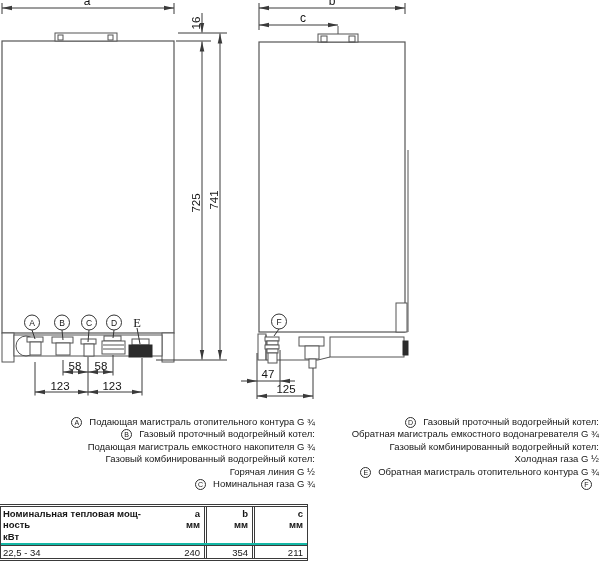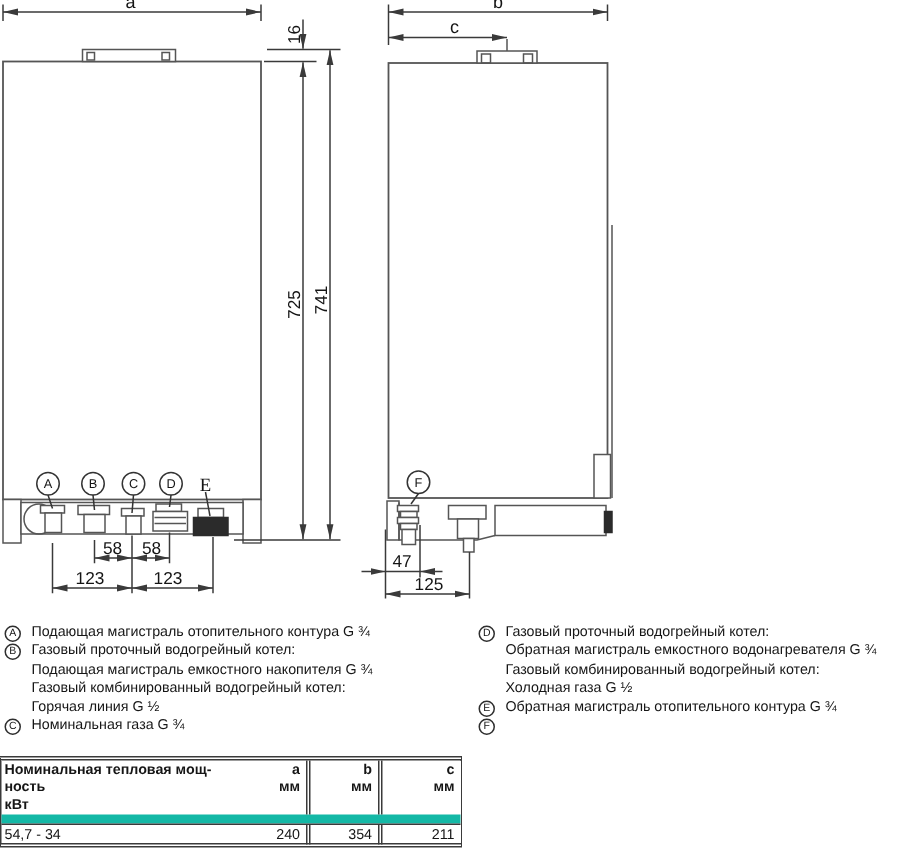--- a/index.html
+++ b/index.html
@@ -12,36 +12,36 @@
   svg text{font-family:"Liberation Sans",sans-serif;fill:#141414;}
   .dimnum{font-size:11.5px;}
   .dimletter{font-size:12px;}
   .calloutletter{font-size:8.5px;}
   .serifE{font-family:"Liberation Serif",serif;font-size:12.5px;}
 
   
   .legend-col{position:absolute;top:416px;}
   #legend-left{left:3px;width:312px;}
   #legend-right{left:319px;width:280px;}
-  .lg-line{display:flex;align-items:flex-start;height:12.4px;font-size:9.5px;line-height:12.2px;white-space:nowrap;}
+  .lg-line{display:flex;align-items:flex-start;height:12.4px;font-size:9.5px;line-height:12.2px;white-space:nowrap;justify-content:flex-end;}
   .lg-icon{flex:0 0 11px;width:11px;height:11px;border:1px solid #2e2e2e;border-radius:50%;
     font-size:7px;line-height:9px;text-align:center;box-sizing:border-box;margin:1px 7px 0 0;}
   .lg-spacer{flex:0 0 18px;}
 
   
   .spec-table{
     position:absolute;left:0;top:504px;width:308px;box-sizing:border-box;
     border-top:3px double #3a3a3a;border-bottom:3px double #3a3a3a;
     border-left:1px solid #3a3a3a;border-right:1px solid #3a3a3a;
     font-size:9.5px;background:#fff;
   }
   .t-row{display:grid;grid-template-columns:147px 59px 48px 52px;}
   .t-cell{box-sizing:border-box;}
   .v-sep{border-right:3px double #3a3a3a;}
-  .t-header{font-weight:bold;border-bottom:6px solid #14b8a6;height:36px;}
+  .t-header{font-weight:bold;border-bottom:2px solid #14b8a6;height:36px;}
   .t-header .hline{line-height:11.3px;}
   .c-label{padding:1px 0 0 2px;text-align:left;}
   .c-num{text-align:right;padding:1px 4px 0 0;}
   .t-body-row{height:12px;line-height:11.5px;}
   .t-body-row.second{border-top:1px solid #3a3a3a;}
 </style>
 </head>
 <body>
 
 <div class="stage">
@@ -266,20 +266,20 @@
       <div class="t-cell c-num v-sep">
         <div class="hline">b</div>
         <div class="hline">мм</div>
       </div>
       <div class="t-cell c-num">
         <div class="hline">c</div>
         <div class="hline">мм</div>
       </div>
     </div>
     <div class="t-row t-body-row second">
-      <div class="t-cell c-label">54,7 - 34</div>
+      <div class="t-cell c-label">22,5 - 34</div>
       <div class="t-cell c-num v-sep">240</div>
       <div class="t-cell c-num v-sep">354</div>
       <div class="t-cell c-num">211</div>
     </div>
   </div>
 
 </div>
 
 </body></html>

